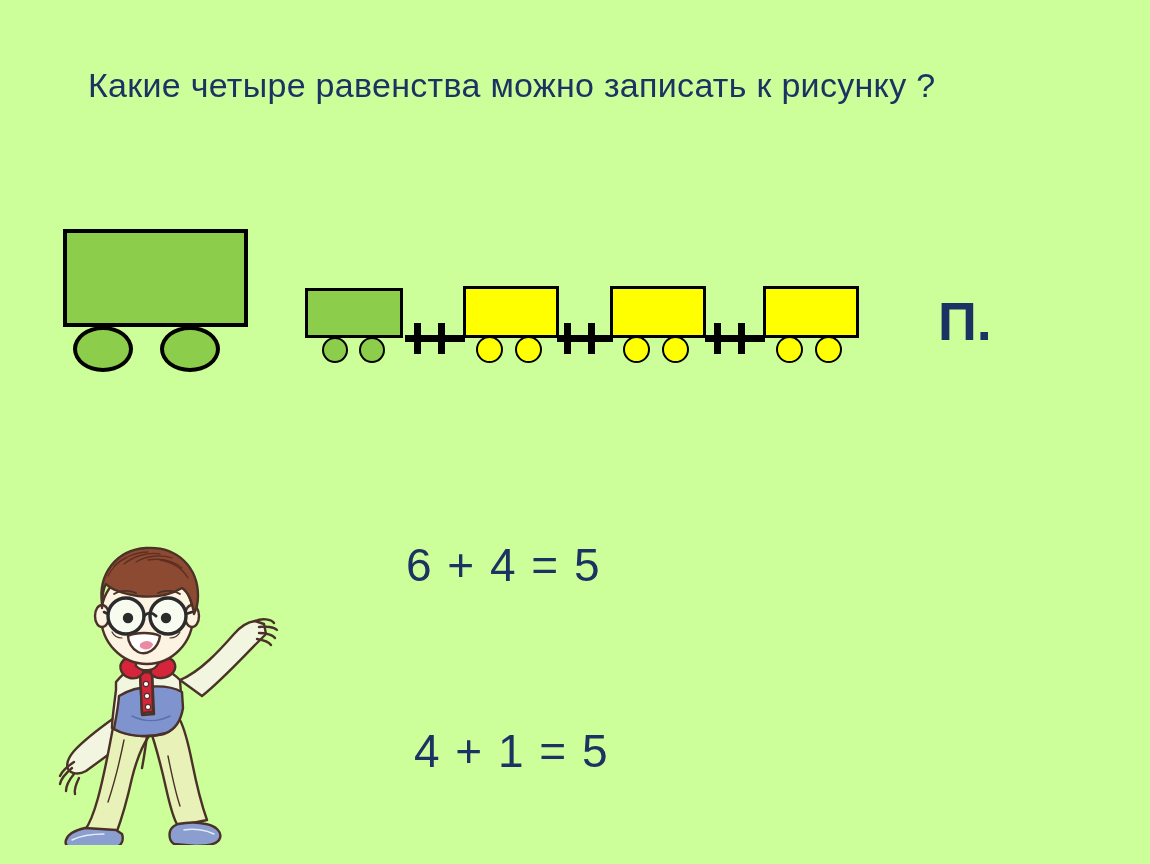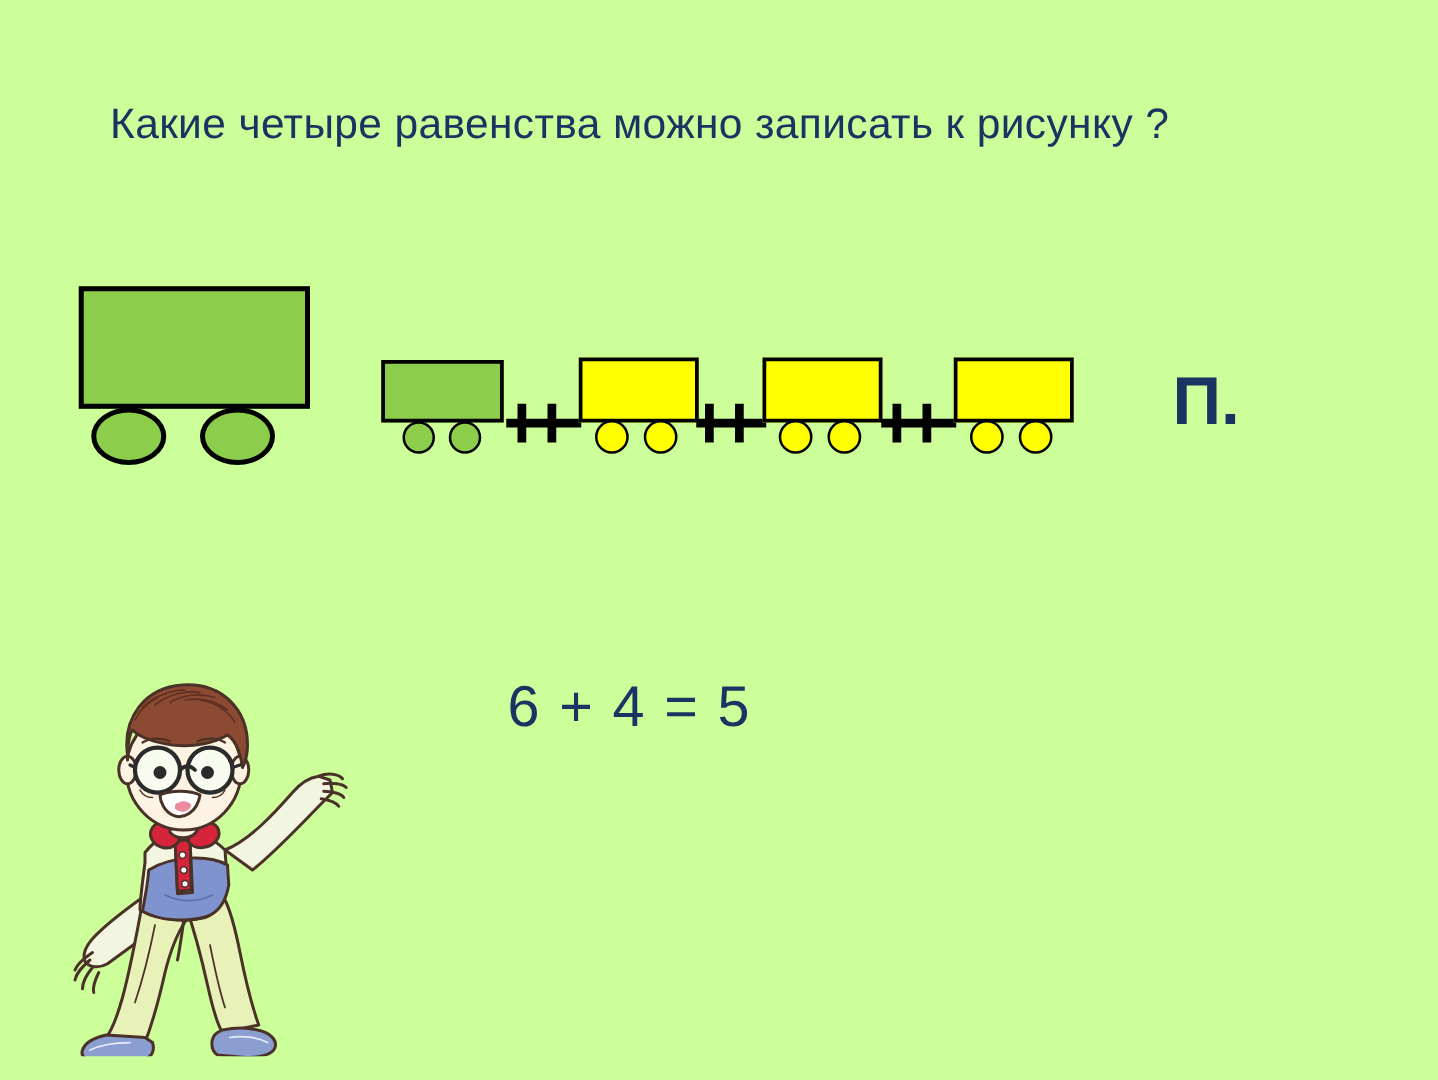--- a/index.html
+++ b/index.html
@@ -19,21 +19,21 @@
     left: 0; top: 0;
     width: 1150px;
     height: 864px;
     background: #ccff99;
   }
 
   
   #title {
     position: absolute;
     left: 88px;
-    top: 80px;
+    top: 66px;
     width: 980px;
     font-size: 34px;
     font-weight: 400;
     color: #1b3362;
     letter-spacing: 0.3px;
     white-space: nowrap;
   }
 
   
   #big-wagon {
@@ -250,20 +250,21 @@
       <div class="wheel w1"></div>
       <div class="wheel w2"></div>
     </div>
 
   </div>
 
   <div id="pi-label">П.</div>
 
   <div id="equations">
     <span class="eq indent-1">6 + 4 = 5</span>
+    <span class="eq indent-2">4 + 1 = 5</span>
     
   </div>
 
   <div id="boy">
     <svg viewBox="0 0 230 315" xmlns="http://www.w3.org/2000/svg">
       <g stroke="#4a3228" stroke-width="2.4" stroke-linejoin="round" stroke-linecap="round" fill="none">
 
         <path d="M60 196 C46 206 34 216 25 226 L18 234" fill="#f2f6e0" stroke="none"></path>
         <path d="M62 188 C48 198 33 209 22 221 C16 228 14 234 16 239 C19 244 27 245 34 241 L60 222 Z" fill="#f2f6e0" stroke="#4a3228"></path>
 

